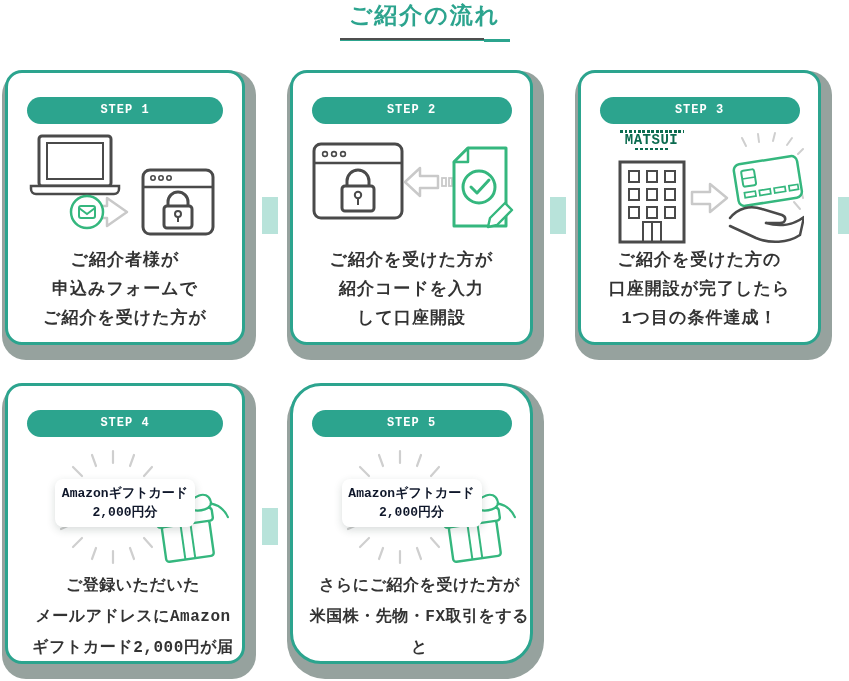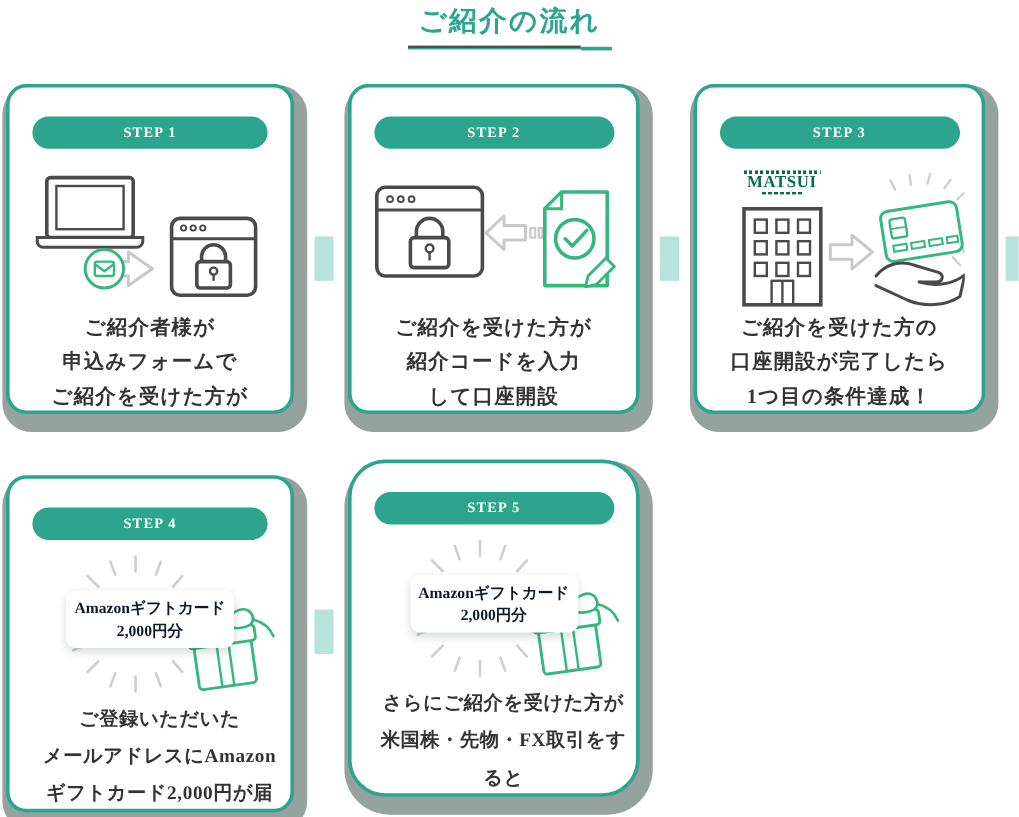--- a/index.html
+++ b/index.html
@@ -1,43 +1,43 @@
 <!DOCTYPE html>
 <html><head>
 <meta charset="utf-8">
 <style>
   html,body{margin:0;padding:0;background:#ffffff;}
   .canvas{
     position:relative;width:849px;height:681px;overflow:hidden;background:#ffffff;
-    font-family:Liberation Serif, serif;
+    font-family:Liberation Mono, monospace;
   }
   
   .title-wrap{position:absolute;top:4px;left:0;right:0;text-align:center;}
   .page-title{
     font-size:23px;font-weight:bold;color:#2CA48E;letter-spacing:2px;margin:0;line-height:1.2;
   }
   .title-underline{display:flex;width:170px;margin:6px auto 0;align-items:flex-start;}
   .ul-main{width:144px;height:2px;background:#4f4f4f;border-bottom:1.5px solid #2CA48E;}
   .ul-tip{width:26px;height:3.5px;background:#2CA48E;margin-top:1px;}
   
   .card{
     position:absolute;background:#ffffff;border:3px solid #2CA48E;border-radius:17px;
     box-shadow:4px 8px 0 7px #96A29E;box-sizing:border-box;text-align:center;overflow:hidden;
   }
   .card-1{left:5px;top:70px;width:240px;height:275px;}
   .card-2{left:290px;top:70px;width:243px;height:275px;}
   .card-3{left:578px;top:70px;width:243px;height:275px;}
-  .card-4{left:5px;top:396px;width:240px;height:281px;}
+  .card-4{left:5px;top:383px;width:240px;height:281px;}
   .card-5{left:290px;top:383px;width:243px;height:281px;border-radius:31px;}
   .pill{
     margin:24px auto 0;width:200px;height:27px;line-height:27px;border-radius:999px;
     background:#2CA48E;color:#ffffff;font-size:12px;font-weight:bold;letter-spacing:1px;
   }
   .card-1 .pill,.card-4 .pill{width:196px;}
-  .illus{position:relative;margin:18px auto 0;width:208px;height:114px;}
+  .illus{position:relative;margin:6px auto 0;width:208px;height:114px;}
   .row2 .illus{margin-top:12px;height:122px;}
   .lines{margin-top:2px;font-size:17px;font-weight:bold;color:#333333;line-height:29px;letter-spacing:1px;}
   .row2 .lines{font-size:16px;line-height:31px;letter-spacing:0.5px;margin-top:0;padding-left:16px;}
   
   .connector{position:absolute;width:16px;height:37px;background:#B8E3DA;}
   .conn-1{left:262px;top:197px;}
   .conn-2{left:550px;top:197px;}
   .conn-3{left:838px;top:197px;}
   .conn-4{left:262px;top:508px;}
   

